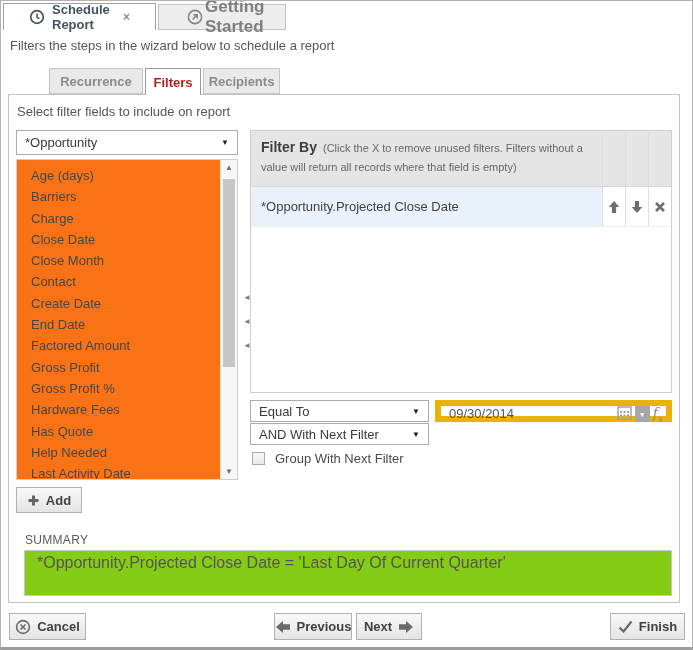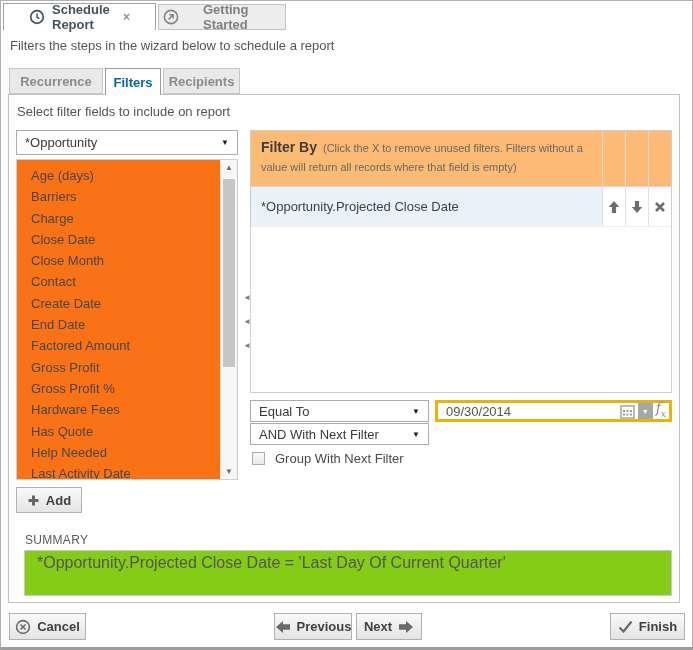--- a/index.html
+++ b/index.html
@@ -15,32 +15,32 @@
   .app-tab-active {
     position:absolute; left:2px; top:2px; width:153px; height:27px; z-index:2;
     background:#fff; border:1px solid #a0a0a0; border-bottom:none;
     display:flex; align-items:center; gap:7px; padding:0 25px;
     font-size:13px; font-weight:bold; color:#44535e;
   }
   .app-tab-active .close-x { margin-left:auto; color:#8e8e8e; font-size:12px; font-weight:bold; cursor:pointer; }
   .app-tab-inactive {
     position:absolute; left:157px; top:3px; width:128px; height:26px;
     background:#ededed; border:1px solid #c2c2c2;
-    display:flex; align-items:center; gap:24px; padding:0 4px;
-    font-size:13px; font-weight:bold; color:#7f7f7f;
+    display:flex; align-items:center; gap:2px; padding:0 28px;
+    font-size:17px; font-weight:bold; color:#7f7f7f;
   }
   .icon { display:inline-flex; align-items:center; justify-content:center; flex:none; }
 
   .intro { position:absolute; left:9px; top:37px; font-size:13px; color:#565656; }
 
   
   .wtab { position:absolute; top:67px; height:26px; display:flex; align-items:center; justify-content:center;
-          font-size:13px; font-weight:bold; cursor:pointer; }
+          font-size:13px; font-weight:bold; cursor:pointer;margin-left:40px; }
   .wtab.inactive { background:#e9e9e9; border:1px solid #c6c6c6; color:#8b8b8b; }
-  .wtab.active { background:#fff; border:1px solid #9a9a9a; border-bottom:none; height:27px; z-index:3; color:#0369a1; }
+  .wtab.active { background:#fff; border:1px solid #9a9a9a; border-bottom:none; height:27px; z-index:3; color:#b91c1c; }
   #tab-recurrence { left:8px; width:94px; }
   #tab-filters    { left:104px; width:56px; }
   #tab-recipients { left:162px; width:77px; }
 
   
   .panel { position:absolute; left:7px; top:93px; width:672px; height:509px;
            border:1px solid #c2c2c2; background:#fff; }
 
   .select-label { position:absolute; left:8px; top:9px; font-size:13px; color:#555; }
 
@@ -63,37 +63,37 @@
          background:linear-gradient(#f9f9f9,#e4e4e4); border:1px solid #b1b1b1;
          font-weight:bold; font-size:13px; color:#414141; cursor:pointer; font-family:inherit; }
   #add-button { position:absolute; left:7px; top:392px; width:66px; height:26px; }
 
   .splitter { position:absolute; left:234px; top:198px; display:flex; flex-direction:column; gap:15px;
               color:#7d7d7d; font-size:8px; cursor:pointer; }
 
   
   .filterby { position:absolute; left:241px; top:35px; width:422px; height:263px;
               border:1px solid #cfcfcf; display:flex; flex-direction:column; background:#fff; }
-  .fb-header { display:flex; background:#fdba74; border-bottom:1px solid #d8d8d8; height:56px; flex:none; }
+  .fb-header { display:flex; background:#e5e5e5; border-bottom:1px solid #d8d8d8; height:56px; flex:none; }
   .fb-header-text { flex:1; padding:7px 10px; line-height:17px; }
   .fb-title { font-weight:bold; font-size:14px; color:#3d3d3d; margin-right:6px; }
   .fb-note { font-size:11px; color:#676767; }
   .fb-hcell { width:23px; border-left:1px solid #dcdcdc; flex:none; }
   .fb-row { display:flex; height:40px; flex:none; border-bottom:1px solid #eee; }
   .fb-row-field { flex:1; background:#e9f2fb; display:flex; align-items:center; padding:4px 10px;
                   font-size:13px; color:#414141; }
   .fb-icell { width:23px; flex:none; border-left:1px solid #e0e0e0; background:#fff;
               display:flex; align-items:center; justify-content:center; color:#6d6d6d; cursor:pointer; }
   .fb-body { flex:1; background:#fff; }
 
   #condition-select { position:absolute; left:241px; top:305px; width:179px; height:22px; }
   #operator-select  { position:absolute; left:241px; top:328px; width:179px; height:22px; }
 
   .value-wrap { position:absolute; left:426px; top:305px; width:237px; height:22px;
-                border:3px solid #eab308; display:flex; align-items:flex-end; padding:0 3px 0 8px; gap:3px; background:#fff; }
+                border:6px solid #eab308; display:flex; align-items:flex-start; padding:0 3px 0 8px; gap:3px; background:#fff; }
   .value-wrap input { border:none; outline:none; flex:1; min-width:0; font-size:13px; color:#555; font-family:inherit; background:transparent; }
   .dd-btn { width:15px; height:16px; background:#a7a7a7; color:#fff; font-size:7px;
             display:flex; align-items:center; justify-content:center; cursor:pointer; }
   .fx { font-family:"DejaVu Serif", serif; font-style:italic; color:#8b8b8b; font-size:14px; cursor:pointer; line-height:1; }
   .fx sub { font-size:9px; }
 
   .group-check { position:absolute; left:243px; top:356px; display:flex; align-items:center; gap:10px; }
   .checkbox { width:13px; height:13px; border:1px solid #ababab; background:linear-gradient(#f8f8f8,#e9e9e9); cursor:pointer; }
   .group-check label { font-size:13px; color:#4a4a4a; }
 

